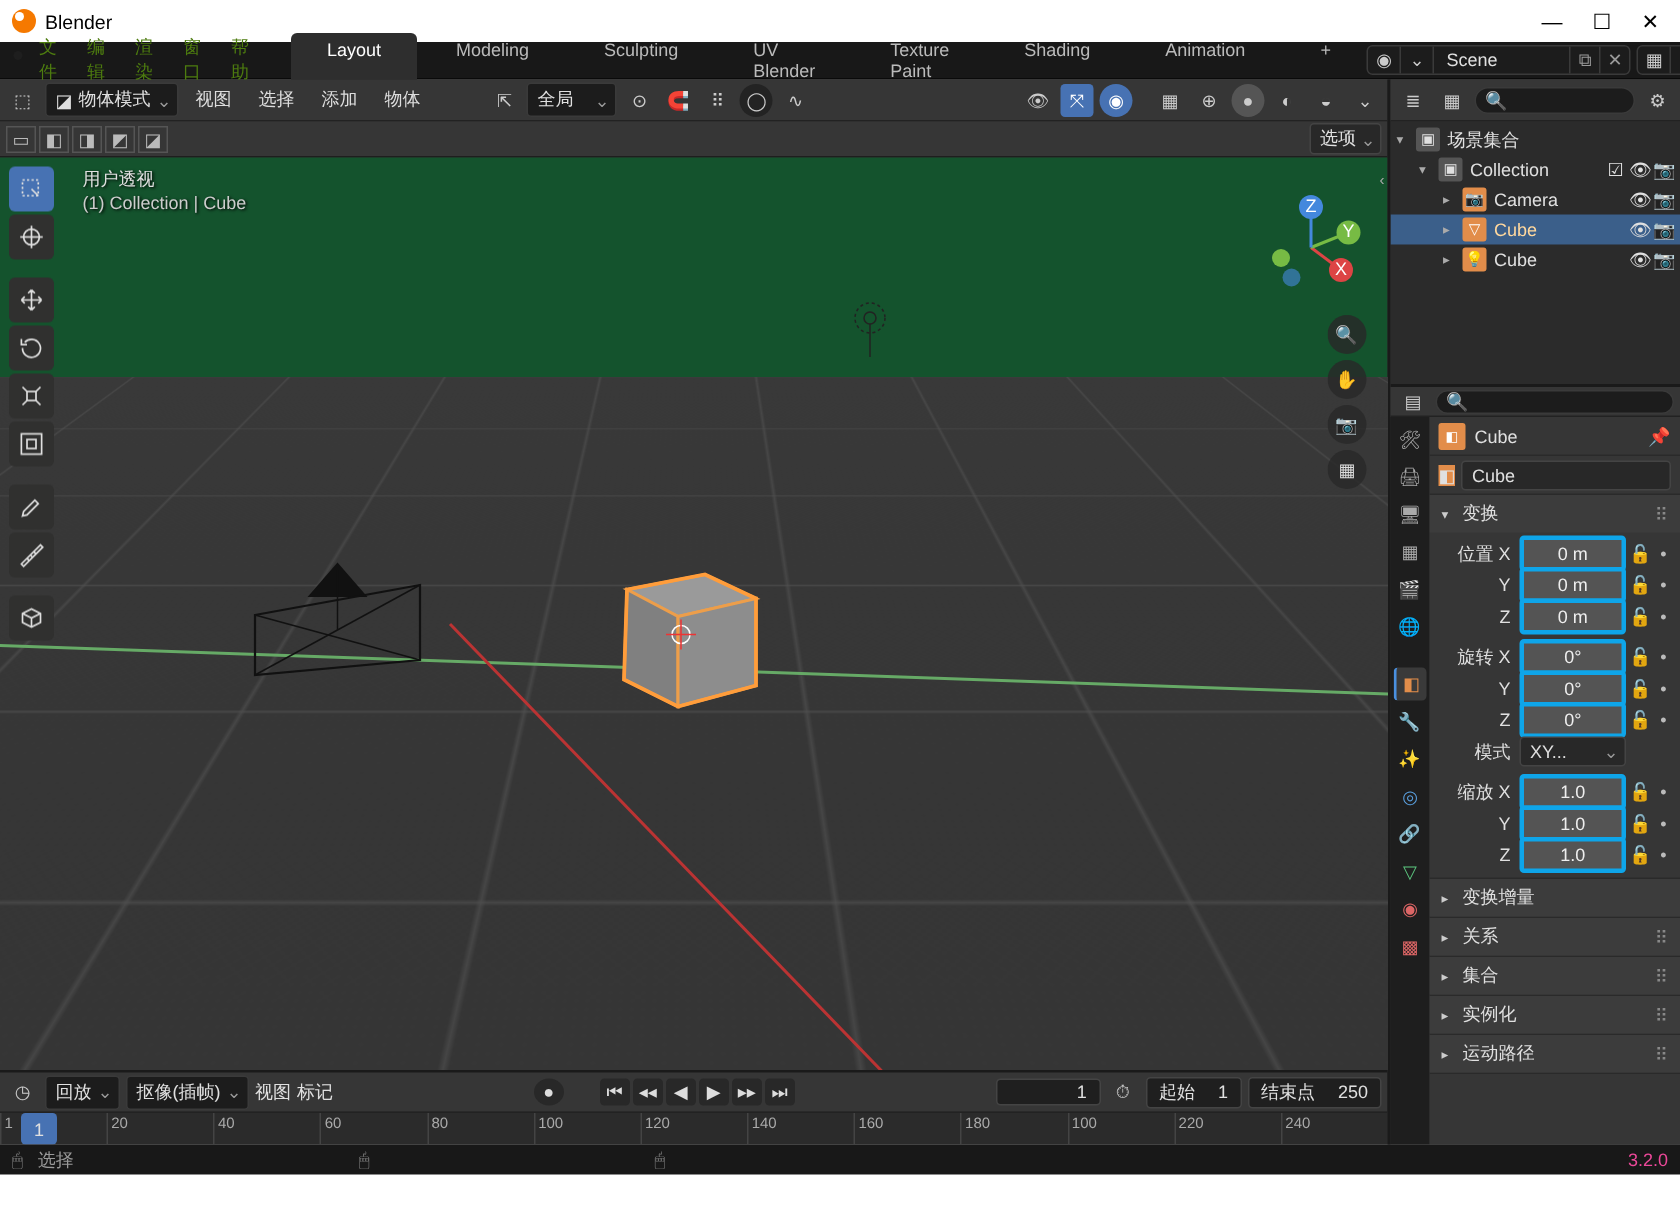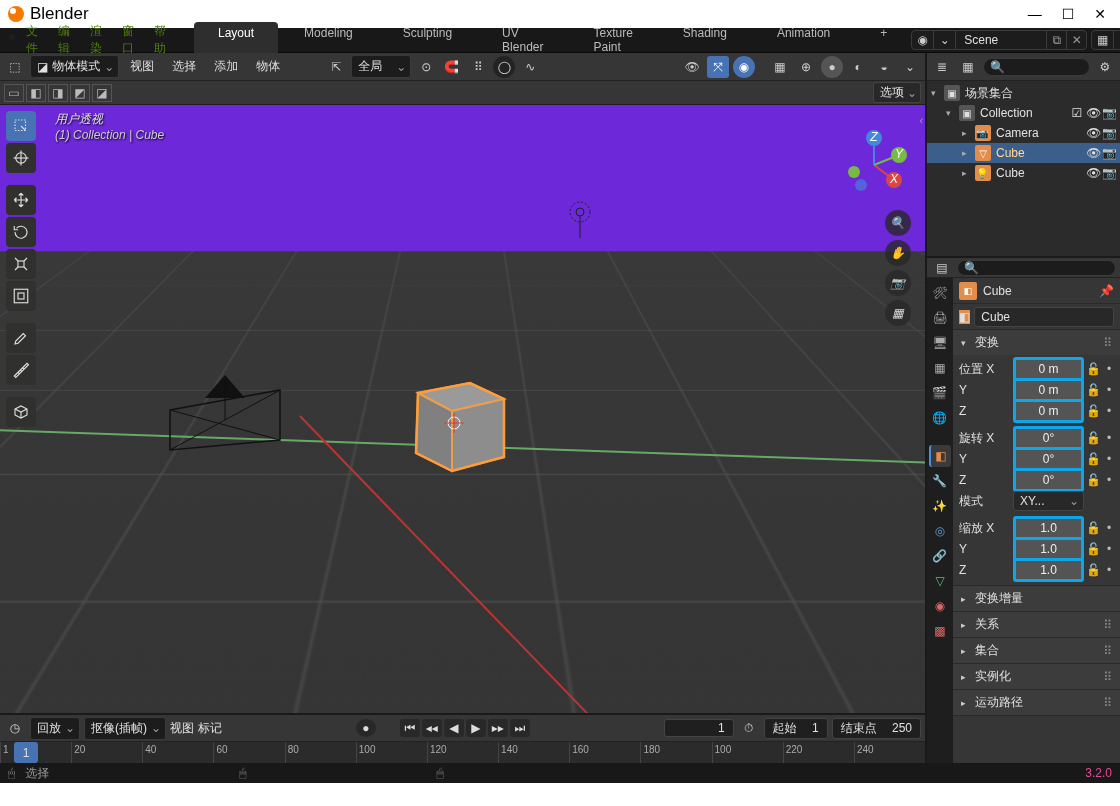--- a/index.html
+++ b/index.html
@@ -1,20 +1,20 @@
 <!DOCTYPE html>
 <html><head>
 <meta charset="utf-8">
 <style>
 * { margin:0; padding:0; box-sizing:border-box; font-family:"Segoe UI",Arial,sans-serif; font-size:12px; color:#e0e0e0; user-select:none; }
 body { width:1120px; height:806px; background:#ffffff; overflow:hidden; }
 .titlebar { height:28px; background:#ffffff; display:flex; align-items:center; padding:0 8px; color:#000; }
 .titlebar .logo { width:16px; height:16px; background:#f57900; border-radius:50%; margin-right:6px; position:relative; }
 .titlebar .logo::after{content:"";position:absolute;left:2px;top:2px;width:6px;height:6px;background:#fff;border-radius:50%;}
-.titlebar .title { color:#000; font-size:17px; }
+.titlebar .title { color:#000; font-size:13px; }
 .titlebar .winbtns { margin-left:auto; display:flex; gap:20px; padding-right:6px; }
 .titlebar .winbtns span { color:#000; font-size:14px; cursor:pointer; }
 
 .top-menu { height:25px; background:#181818; display:flex; align-items:center; padding:0 6px; border-bottom:1px solid #0a0a0a; }
 .top-menu .blend-ic{width:18px;height:18px;background:#f57900;border-radius:50%;margin-right:10px;position:relative;}
 .top-menu .blend-ic::after{content:"";position:absolute;left:3px;top:3px;width:6px;height:6px;background:#1e1e1e;border-radius:50%;}
 .top-menu .mitem { padding:3px 10px; color:#4d7c0f; cursor:pointer; }
 .top-menu .tabs { display:flex; margin-left:18px; gap:2px; }
 .top-menu .tab { padding:4px 24px; color:#bbb; cursor:pointer; border-radius:4px 4px 0 0;}
 .top-menu .tab.active { background:#2e2e2e; color:#fff; }
@@ -34,21 +34,21 @@
 .view-header .lbl { padding:0 7px; color:#ddd; cursor:pointer;}
 .hdr-ic.round{border-radius:50%;background:#232323;}
 .hdr-ic.blue{background:#4772b3;color:#fff;}
 .hdr-ic.filled{background:#555;}
 
 .selmode-bar { height:24px; background:#363636; display:flex; align-items:center; padding:0 4px; gap:2px; border-bottom:1px solid #1e1e1e;}
 .selmode-bar .sm{width:20px;height:18px;border:1px solid #555;display:flex;align-items:center;justify-content:center;color:#bbb;cursor:pointer;}
 .selmode-bar .right{margin-left:auto;display:flex;align-items:center;background:#282828;border:1px solid #444;border-radius:3px;padding:1px 16px 1px 6px;position:relative;}
 .selmode-bar .right::after{content:"⌄";position:absolute;right:3px;color:#999;}
 
-.viewport-3d { flex:1; position:relative; background:#6d28d9; overflow:hidden;font-style:italic;}
+.viewport-3d { flex:1; position:relative; background:#14532d; overflow:hidden;}
 .grid-floor{position:absolute;inset:0;background:
  linear-gradient(rgba(80,80,80,.6) 1px,transparent 1px) 0 0/70px 70px,
  linear-gradient(90deg,rgba(80,80,80,.6) 1px,transparent 1px) 0 0/70px 70px,
  linear-gradient(#393939,#333333);
  transform:perspective(800px) rotateX(60deg) scale(2.5) translateY(80px);transform-origin:center 55%;}
 .axis-red{position:absolute;left:20%;top:12%;width:80%;height:2px;background:#b33;transform:rotate(46deg);transform-origin:left center;top:310px;left:300px;width:700px;}
 .axis-green{position:absolute;top:340px;left:-50px;width:1000px;height:2px;background:#6a6;transform:rotate(2deg);}
 .toolbar-left{position:absolute;left:6px;top:6px;display:flex;flex-direction:column;gap:2px;}
 .tool-btn{width:30px;height:30px;background:#30302f;border-radius:4px;display:flex;align-items:center;justify-content:center;color:#ccc;cursor:pointer;}
 .tool-btn.active{background:#4772b3;color:#fff;}
@@ -103,21 +103,21 @@
 .crumb .chip-ic{width:18px;height:18px;background:#e28d4a;border-radius:2px;display:flex;align-items:center;justify-content:center;font-size:9px;color:#fff;}
 .crumb .pin{margin-left:auto;color:#888;cursor:pointer;}
 .mini-dd{height:26px;display:flex;align-items:center;gap:4px;padding:0 6px;border-bottom:1px solid #2a2a2a;}
 .mini-dd .f{flex:1;background:#282828;border:1px solid #444;border-radius:3px;padding:2px 6px;display:flex;align-items:center;gap:4px;}
 .panel-sec{border-bottom:1px solid #2a2a2a;}
 .panel-sec .hdr{display:flex;align-items:center;padding:4px 8px;cursor:pointer;background:#3c3c3c;}
 .panel-sec .hdr .chev{width:10px;color:#ccc;font-size:9px;margin-right:4px;}
 .panel-sec .hdr .dots{margin-left:auto;color:#888;}
 .panel-sec .content{padding:4px 6px;}
 .prop-row{display:flex;align-items:center;height:20px;gap:2px;margin-bottom:1px;}
-.prop-row .lbl{width:52px;padding-right:4px;color:#ddd;}
+.prop-row .lbl{width:52px;text-align:right;padding-right:4px;color:#ddd;}
 .prop-row .val{flex:1;background:#545454;border-radius:3px;text-align:center;padding:2px 0;color:#eee;border:3px solid #0ea5e9;}
 .prop-row .lock{width:16px;text-align:center;color:#bbb;}
 .prop-row .dot{width:10px;text-align:center;color:#bbb;}
 .prop-row .mode-dd{flex:1;background:#282828;border-radius:3px;text-align:left;padding:2px 6px;position:relative;border:1px solid #444;}
 .prop-row .mode-dd::after{content:"⌄";position:absolute;right:4px;color:#999;}
 
 .statusbar{height:20px;background:#181818;display:flex;align-items:center;padding:0 8px;gap:10px;}
 .statusbar .seg{display:flex;align-items:center;gap:4px;color:#999;}
 .statusbar .fill{flex:1;}
 .statusbar .ver{color:#ec4899;}

